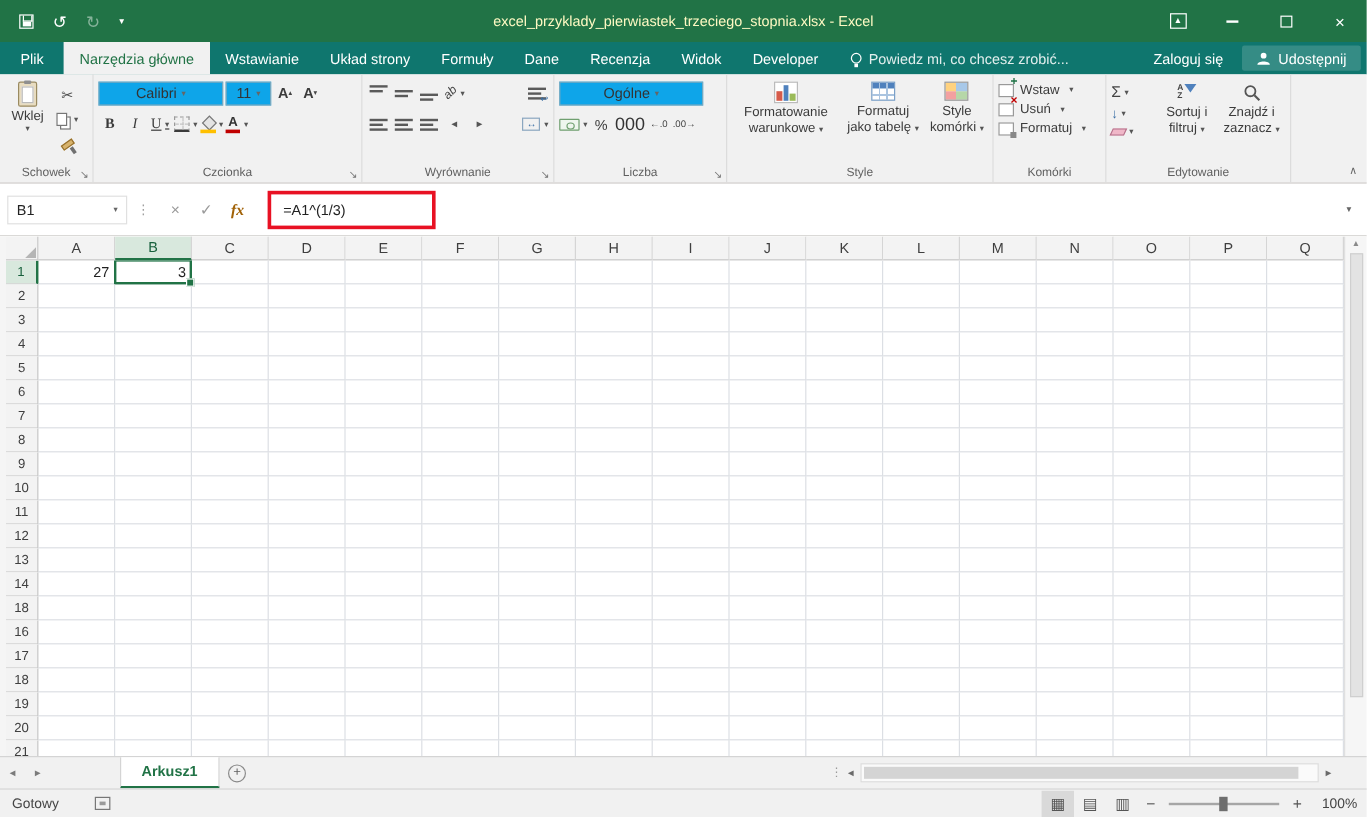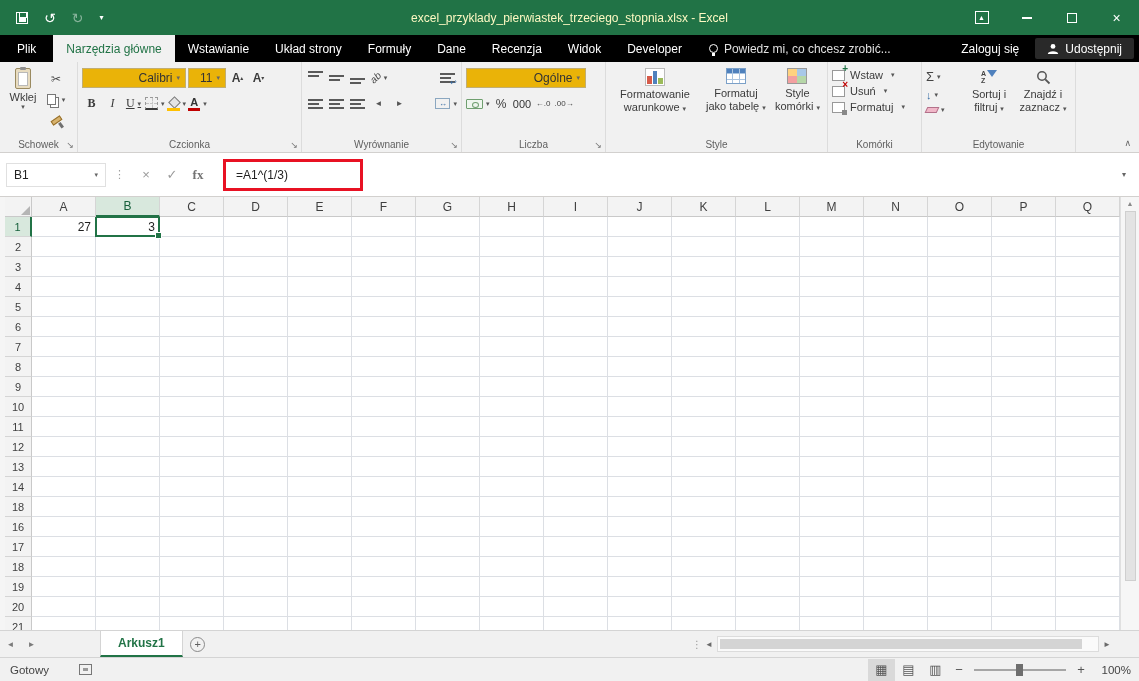--- a/index.html
+++ b/index.html
@@ -17,42 +17,42 @@
 .dimmed{opacity:.45}
 .smalldd{font-size:8px}
 .wtitle{position:absolute;left:0;right:0;text-align:center;font-size:12px;z-index:1;color:#fef9c3}
 .winctrls{margin-left:auto;display:flex;align-items:stretch;height:100%;position:relative;z-index:2}
 .wbtn{width:45px;display:flex;align-items:center;justify-content:center;font-size:14px;color:#fff}
 .i-ribopt{width:14px;height:13px;border:1px solid #fff;display:flex;align-items:center;justify-content:center;font-size:7px}
 .i-min{width:10px;height:2px;background:#fff}
 .i-max{width:10px;height:10px;border:1px solid #fff}
 
 
-.tabrow{flex:none;height:27px;background:#000000;display:flex;align-items:stretch;color:#fff;font-size:12px}
+.tabrow{flex:none;height:27px;background:#0f766e;display:flex;align-items:stretch;color:#fff;font-size:12px}
 .ftab{padding:0 17px;display:flex;align-items:center}
 .rtabs{display:flex}
 .rtab{padding:0 13px;display:flex;align-items:center;white-space:nowrap}
 .rtab.active{background:#f1f1f1;color:#217346}
 .tellme{display:flex;align-items:center;gap:6px;margin-left:14px;color:rgba(255,255,255,.88);white-space:nowrap}
 .i-bulb{width:9px;height:9px;border:1px solid #fff;border-radius:50%;position:relative;flex:none}
 .i-bulb::after{content:"";position:absolute;left:2px;top:8px;width:3px;height:3px;background:#fff}
 .tabspacer{flex:1}
 .signin{display:flex;align-items:center;padding:0 16px;white-space:nowrap}
 .sharebtn{display:flex;align-items:center;gap:6px;background:rgba(255,255,255,.16);border-radius:2px;padding:0 12px;margin:3px 5px 3px 0;white-space:nowrap}
 
 
 .ribbon{flex:none;height:91px;background:#f1f1f1;border-bottom:1px solid #d2d0ce;display:flex;position:relative}
 .rgroup{position:relative;border-right:1px solid #dcdcdc;padding:4px 4px 17px;flex:none}
 .glabel{position:absolute;bottom:2px;left:0;right:0;text-align:center;font-size:10px;color:#5f5f5f}
 .dlg{position:absolute;bottom:2px;right:3px;font-size:9px;color:#777;line-height:1}
 .hasdd::after{content:"▾";font-size:7px;color:#555;margin-left:3px}
 .rrow{display:flex;align-items:center;gap:2px;height:23px}
 .rrow+.rrow{margin-top:3px}
 .fbtn{min-width:19px;height:19px;display:flex;align-items:center;justify-content:center;color:#3b3b3b}
-.combo{background:#eab308;border:1px solid #abababa8;height:20px;display:flex;align-items:center;justify-content:flex-end;padding:0 5px;font-size:12px;color:#333}
+.combo{background:#0ea5e9;border:1px solid #abababa8;height:20px;display:flex;align-items:center;justify-content:center;padding:0 5px;font-size:12px;color:#333}
 .combo::after{content:"▾";font-size:7px;color:#666;margin-left:4px}
 
 
 .g-clip{width:78px}
 .clipflex{display:flex}
 .pastebtn{width:38px;display:flex;flex-direction:column;align-items:center;font-size:11px;color:#3b3b3b}
 .pastebtn::after{content:"▾";font-size:7px;color:#555}
 .i-clipboard{width:16px;height:21px;background:#e8dcc0;border:1px solid #9a8a60;border-radius:2px;position:relative;margin:2px 0 2px}
 .i-clipboard::before{content:"";position:absolute;left:2px;top:3px;right:2px;bottom:2px;background:#fff;border:1px solid #b9b9b9}
 .i-clipboard::after{content:"";position:absolute;left:4px;top:-2px;width:6px;height:3px;background:#8f8f8f;border-radius:1px}
@@ -92,21 +92,21 @@
 .i-wrap::after{content:"↩";position:absolute;right:-2px;bottom:-3px;font-size:8px;color:#3a6ea5}
 .i-ind{display:flex;align-items:center;gap:1px;font-size:8px;color:#555}
 .i-merge{width:15px;height:11px;border:1px solid #8ba7c0;display:flex;align-items:center;justify-content:center;font-size:8px;color:#3a6ea5}
 .pushR{margin-left:auto}
 
 
 .g-num{width:144px}
 .fmtcombo{width:120px}
 .i-money{width:17px;height:10px;border:1px solid #6f9f6f;background:#eef6ee;border-radius:1px;position:relative}
 .i-money::after{content:"";position:absolute;left:5px;top:2px;width:5px;height:4px;border:1px solid #6f9f6f;border-radius:50%}
-.tinytxt{font-size:11px;letter-spacing:0;color:#333}
+.tinytxt{font-size:15px;letter-spacing:0;color:#333}
 .i-dec{font-size:8px;color:#444;white-space:nowrap}
 .i-dec.inc::after{content:"←.0"}
 .i-dec.dec::after{content:".00→"}
 
 
 .g-styles{width:222px;display:flex;align-items:flex-start}
 .stylebtn{display:flex;flex-direction:column;align-items:center;padding:2px 3px 0;color:#3b3b3b}
 .slabel{font-size:11px;line-height:1.15;text-align:center}
 .slabel::after{content:"▾";font-size:7px;color:#555;margin-left:3px}
 .i-cond{width:20px;height:18px;border:1px solid #bbb;background:#fff;display:flex;align-items:flex-end;gap:1px;padding:1px;margin-bottom:2px}
@@ -137,21 +137,21 @@
 .i-funnel{width:0;height:0;border:5px solid transparent;border-top:7px solid #4f81bd;margin-top:-2px}
 .i-mag{height:18px;display:flex;align-items:center;margin-bottom:2px}
 .collapsechv{position:absolute;right:8px;bottom:4px;font-size:9px;color:#666}
 
 
 .fbar{flex:none;height:44px;background:#fff;border-bottom:1px solid #d2d0ce;display:flex;align-items:center}
 .namebox{width:100px;height:24px;margin-left:6px;border:1px solid #e0e0e0;display:flex;align-items:center;justify-content:space-between;padding:0 7px;font-size:12px;color:#222}
 .nbdd{font-size:7px;color:#666}
 .fbdots{color:#a0a0a0;font-size:11px;margin:0 8px}
 .fbico{width:26px;text-align:center;font-size:13px;color:#9a9a9a}
-.fx{font-family:"Liberation Serif",serif;font-weight:bold;color:#737373;font-size:13px}
+.fx{font-family:"Liberation Serif",serif;font-style:italic;font-weight:bold;color:#a16207;font-size:13px}
 .fbinput{flex:1;display:flex;align-items:center;padding-left:12px}
 .redbox{border:3px solid #e81123;min-width:140px;height:32px;display:flex;align-items:center;padding:0 10px;font-size:12px;color:#222}
 .fbexpand{width:30px;text-align:center;font-size:8px;color:#666}
 
 
 .gridwrap{flex:none;height:433px;position:relative;background:#fff;padding-left:5px;overflow:hidden}
 .leftstrip{position:absolute;left:0;top:0;bottom:0;width:5px;background:#f5f5f5}
 .headrow{display:flex;height:20px}
 .corner{width:27px;flex:none;background:#f3f3f3;border-right:1px solid #c9c9c9;border-bottom:1px solid #c9c9c9;position:relative}
 .corner::after{content:"";position:absolute;right:1px;bottom:1px;width:0;height:0;border-left:9px solid transparent;border-bottom:9px solid #b5b5b5}

